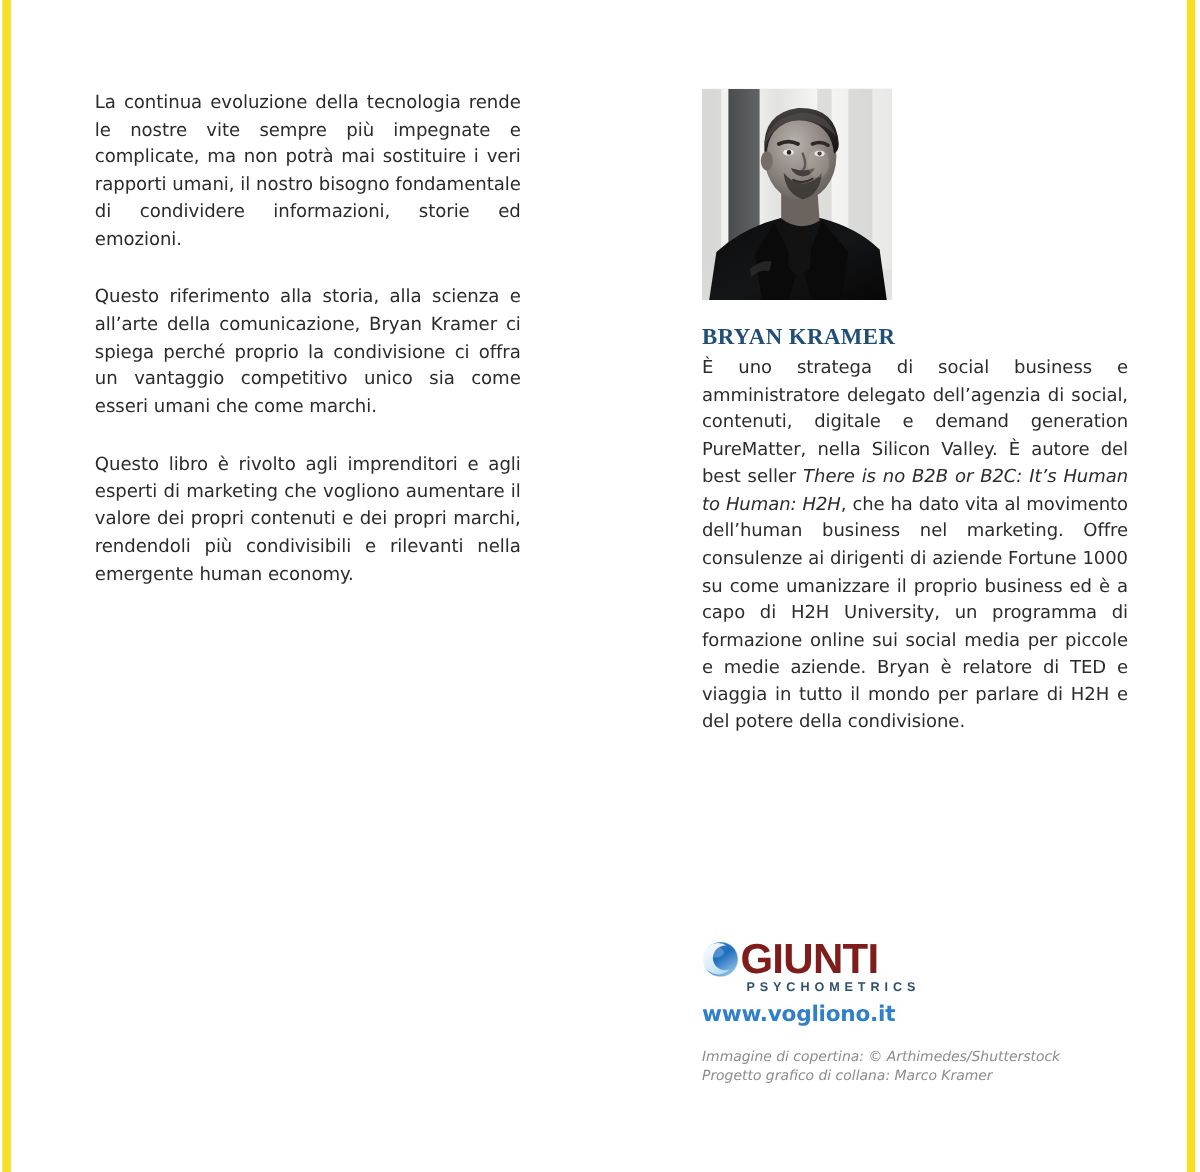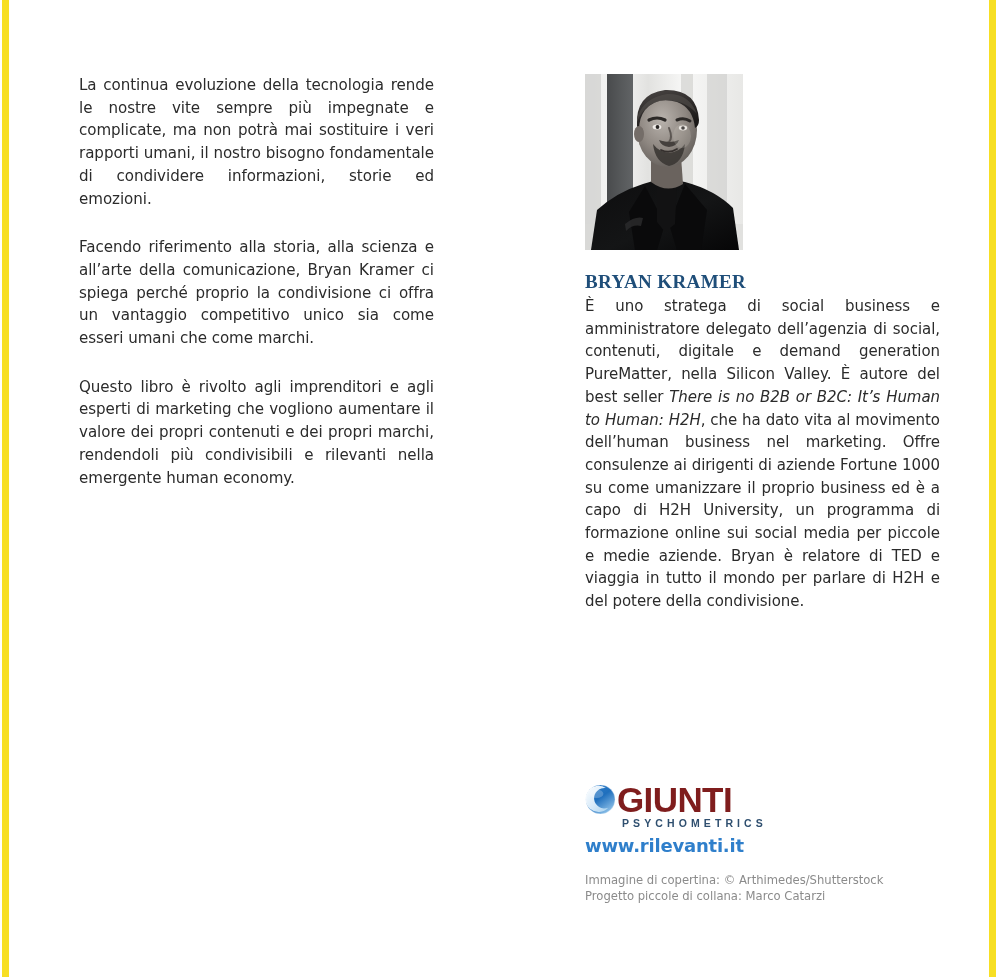--- a/index.html
+++ b/index.html
@@ -141,33 +141,33 @@
     color: #2f7fcb;
     letter-spacing: -0.2px;
   }
   .credits {
     margin-top: 17px;
     font-family: "DejaVu Sans", sans-serif;
     font-size: 11.6px;
     line-height: 15.5px;
     color: #8b8b8b;
   }
-  .credit-line { display: block; }
+  .credit-line { display: block; font-style: italic; }
 </style>
 </head>
 <body>
 
 <div class="page">
 
   <div class="edge-stripe left"></div>
   <div class="edge-stripe right"></div>
 
   <div class="blurb-column">
     <p class="blurb-para">La continua evoluzione della tecnologia rende le nostre vite sempre più impegnate e complicate, ma non potrà mai sostituire i veri rapporti umani, il nostro bisogno fondamentale di condividere informazioni, storie ed emozioni.</p>
-    <p class="blurb-para">Facendo riferimento alla storia, alla scienza e all’arte della comunicazione, Bryan Kramer ci spiega perché proprio la condivisione ci offra un vantaggio competitivo unico sia come esseri umani che come marchi.</p>
+    <p class="blurb-para">Questo riferimento alla storia, alla scienza e all’arte della comunicazione, Bryan Kramer ci spiega perché proprio la condivisione ci offra un vantaggio competitivo unico sia come esseri umani che come marchi.</p>
     <p class="blurb-para">Questo libro è rivolto agli imprenditori e agli esperti di marketing che vogliono aumentare il valore dei propri contenuti e dei propri marchi, rendendoli più condivisibili e rilevanti nella emergente human economy.</p>
   </div>
 
   <div class="author-column">
 
     <div class="portrait">
       <svg viewBox="0 0 158 176" preserveAspectRatio="xMidYMid slice" aria-hidden="true">
         <defs>
           <linearGradient id="bgLight" x1="0" y1="0" x2="1" y2="0">
             <stop offset="0%" stop-color="#ededec"></stop>
@@ -268,21 +268,21 @@
           <circle cx="16" cy="16" r="15" fill="none" stroke="#ffffff" stroke-width="0.8" opacity="0.45"></circle>
           <ellipse cx="12" cy="10" rx="7" ry="4.4" fill="#ffffff" opacity="0.22"></ellipse>
         </svg>
       </div>
       <div>
         <div class="logo-word">GIUNTI</div>
         <div class="logo-sub">PSYCHOMETRICS</div>
       </div>
     </div>
 
-    <div class="website">www.rilevanti.it</div>
+    <div class="website">www.vogliono.it</div>
 
     <div class="credits">
       <span class="credit-line">Immagine di copertina: © Arthimedes/Shutterstock</span>
-      <span class="credit-line">Progetto piccole di collana: Marco Catarzi</span>
+      <span class="credit-line">Progetto grafico di collana: Marco Kramer</span>
     </div>
   </div>
 
 </div>
 
 </body></html>

